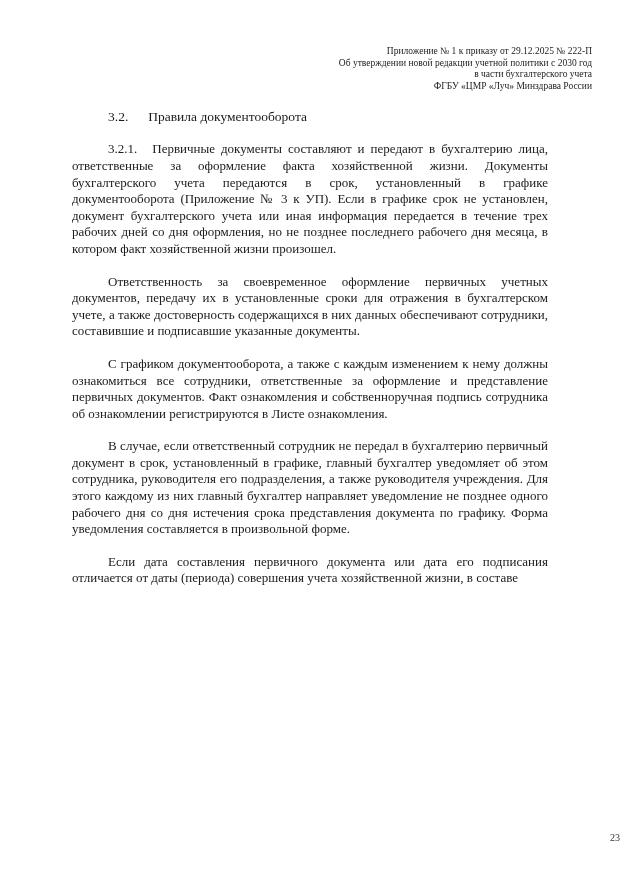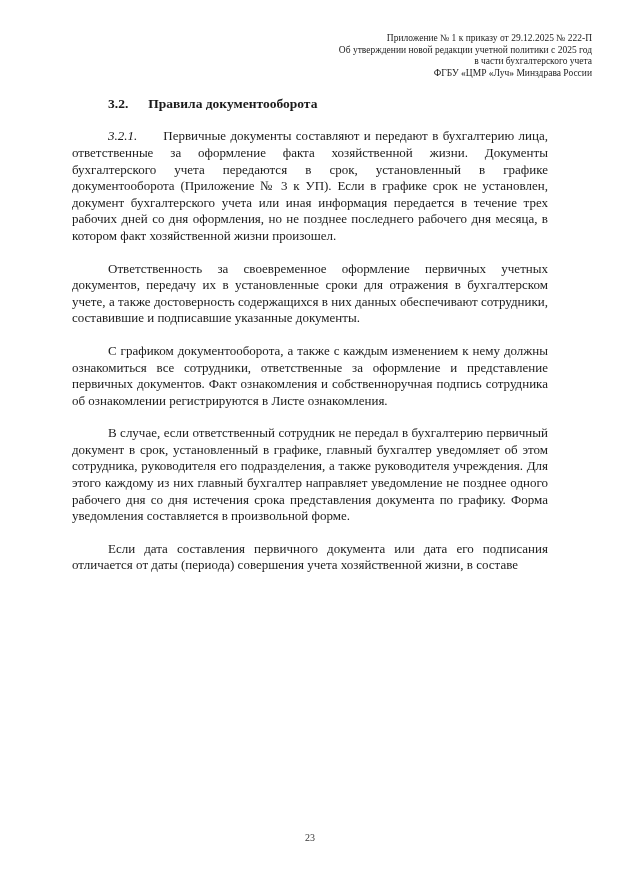--- a/index.html
+++ b/index.html
@@ -5,66 +5,66 @@
   html, body { margin: 0; padding: 0; }
   body {
     width: 620px; height: 877px;
     background: #ffffff;
     color: #1a1a1a;
     font-family: "Liberation Serif", "DejaVu Serif", serif;
     position: relative;
     overflow: hidden;
   }
   .doc-header {
-    padding-top: 33px;
+    padding-top: 46px;
     margin-right: 28px;
     text-align: right;
     font-size: 9.5px;
     line-height: 11.6px;
     color: #222;
   }
   .content {
     margin-left: 72px;
     width: 476px;
   }
   .section-heading {
     margin-top: 16px;
     margin-bottom: 2px;
     font-size: 13.5px;
-    font-weight: bold;
+    font-weight: normal;
     line-height: 17px;
   }
   .section-heading .num { display: inline-block; margin-left: 36px; margin-right: 20px; }
   .para {
     margin: 16px 0 0 0;
     font-size: 13px;
     line-height: 16.6px;
     text-align: justify;
     text-indent: 36px;
   }
-  .para .pnum { margin-right: 26px; font-style: italic; }
+  .para .pnum { margin-right: 15px; }
   .para.basis {
     margin-top: 0;
     font-style: italic;
   }
   .page-footer {
     position: absolute;
     left: 0; right: 0;
     bottom: 34px;
-    text-align: center;
+    text-align: right;
     font-size: 10px;
     color: #333;
   }
 </style>
 </head>
 <body>
 
 <div class="doc-header">
   <div>Приложение № 1 к приказу от 29.12.2025 № 222-П</div>
-  <div>Об утверждении новой редакции учетной политики с 2025 год</div>
+  <div>Об утверждении новой редакции учетной политики с 2030 год</div>
   <div>в части бухгалтерского учета</div>
   <div>ФГБУ «ЦМР «Луч» Минздрава России</div>
 </div>
 
 <div class="content">
 
   <h2 class="section-heading"><span class="num">3.2.</span><span>Правила документооборота</span></h2>
 
   <p class="para"><span class="pnum">3.2.1.</span><span>Первичные документы составляют и передают в бухгалтерию лица, ответственные за оформление факта хозяйственной жизни. Документы бухгалтерского учета передаются в срок, установленный в графике документооборота (Приложение № 3 к УП). Если в графике срок не установлен, документ бухгалтерского учета или иная информация передается в течение трех рабочих дней со дня оформления, но не позднее последнего рабочего дня месяца, в котором факт хозяйственной жизни произошел.</span></p>
 

